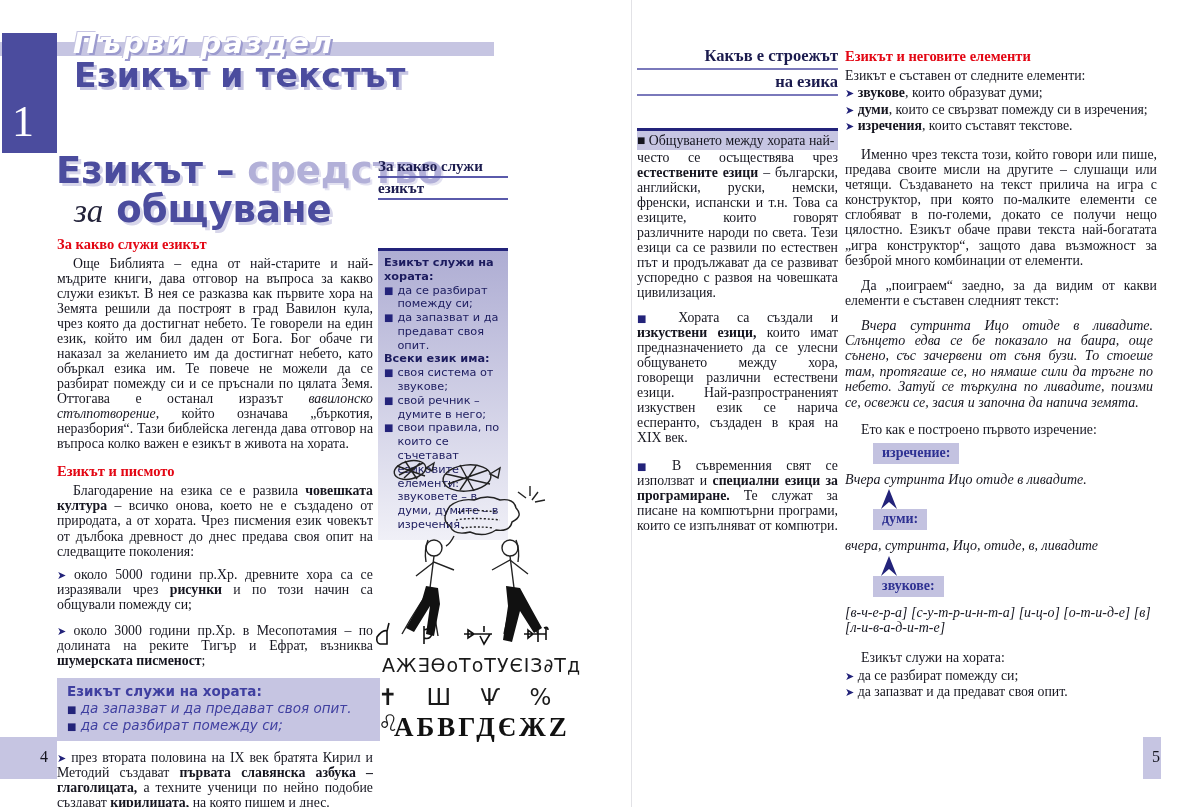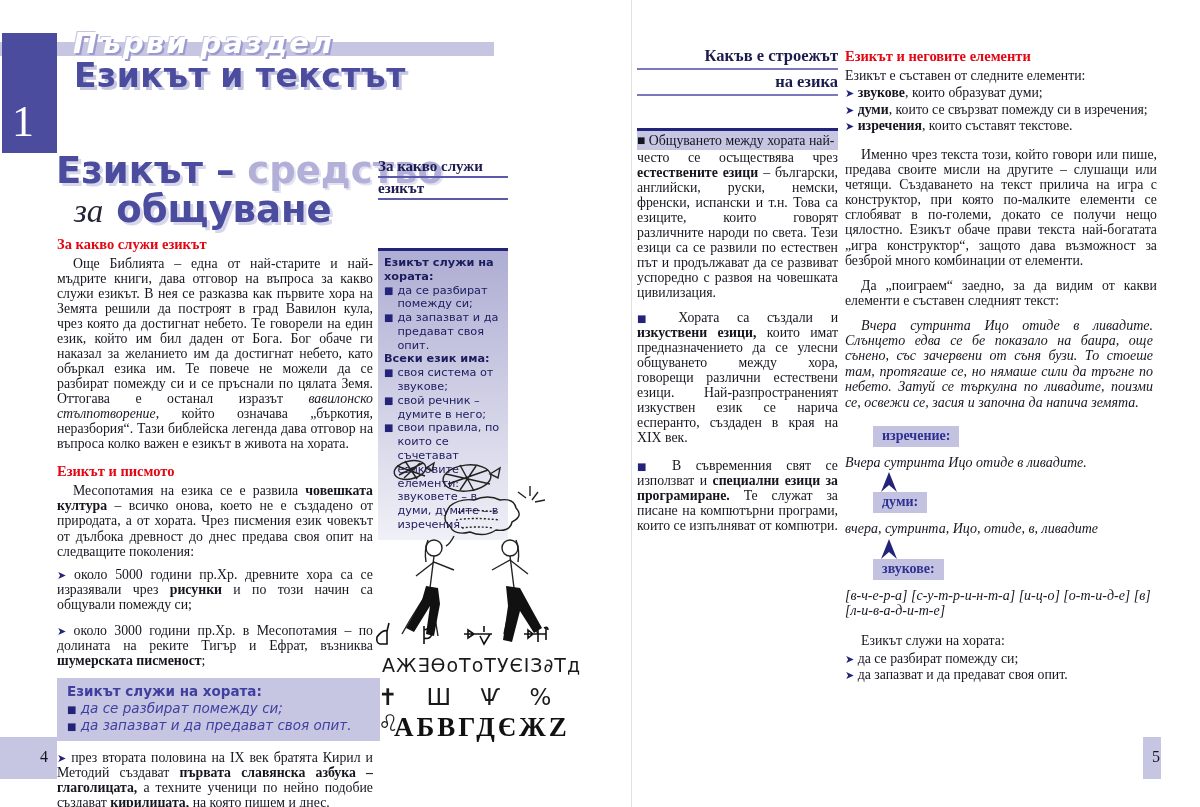--- a/index.html
+++ b/index.html
@@ -97,21 +97,21 @@
   <div class="abs lesson-title">
     <div><span>Езикът – </span><span class="lt-light">средство</span></div>
     <div class="lesson-line2"><span class="lt-za">за</span> <span>общуване</span></div>
   </div>
 
   <div class="abs left-col1">
     <p class="red-h">За какво служи езикът</p>
     <p class="body-p indent"><span>Още Библията – една от най-старите и най-мъдрите книги, дава отговор на въпроса за какво служи езикът. В нея се разказва как първите хора на Земята решили да построят в град Вавилон кула, чрез която да достигнат небето. Те говорели на един език, който им бил даден от Бога. Бог обаче ги наказал за желанието им да достигнат небето, като объркал езика им. Те повече не можели да се разбират помежду си и се пръснали по цялата Земя. Оттогава е останал изразът </span><span class="it">вавилонско стълпотворение</span><span>, който означава „бъркотия, неразбория“. Тази библейска легенда дава отговор на въпроса колко важен е езикът в живота на хората.</span></p>
 
     <p class="red-h" style="margin-top:12px;">Езикът и писмото</p>
-    <p class="body-p indent"><span>Месопотамия на езика се е развила </span><b>човешката култура</b><span> – всичко онова, което не е създадено от природата, а от хората. Чрез писмения език човекът от дълбока древност до днес предава своя опит на следващите поколения:</span></p>
+    <p class="body-p indent"><span>Благодарение на езика се е развила </span><b>човешката култура</b><span> – всичко онова, което не е създадено от природата, а от хората. Чрез писмения език човекът от дълбока древност до днес предава своя опит на следващите поколения:</span></p>
 
     <p class="bullet-p"><span class="arrow">➤</span> <span>около 5000 години пр.Хр. древните хора са се изразявали чрез </span><b>рисунки</b><span> и по този начин са общували помежду си;</span></p>
     <p class="bullet-p"><span class="arrow">➤</span> <span>около 3000 години пр.Хр. в Месопотамия – по долината на реките Тигър и Ефрат, възниква </span><b>шумерската писменост</b><span>;</span></p>
     <p class="bullet-p"><span class="arrow">➤</span> <span>около 800 години пр.Хр. възниква </span><b>азбучното писмо,</b><span> в което на звуковете съответстват буквени знаци. За най-старо азбучно писмо се смята финикийското;</span></p>
     <p class="bullet-p"><span class="arrow">➤</span> <span>през втората половина на IX век братята Кирил и Методий създават </span><b>първата славянска азбука – глаголицата,</b><span> а техните ученици по нейно подобие създават </span><b>кирилицата,</b><span> на която пишем и днес.</span></p>
   </div>
 
   <div class="abs side-col">
     <div class="side-head">За какво служи</div>
     <div class="side-head">езикът</div>
@@ -183,22 +183,22 @@
       <path d="M152,186 l22,0 M156,182 l5,4 -5,4 z M166,178 l0,16 M174,180 l0,12 M172,180 q4,-2 4,2"></path>
     </g>
   </svg>
 
   <div class="abs row-phoenician">АЖ∃ѲоТоТУЄІЗ∂Тд</div>
   <div class="abs row-glagolitic">✝ Ш Ѱ % ♌</div>
   <div class="abs row-cyrillic">АБВГДЄЖZ</div>
 
   <div class="abs bottom-box">
     <div class="bh">Езикът служи на хората:</div>
+    <div><span class="sq">■</span> <span>да запазват и да предават своя опит.</span></div>
     <div><span class="sq">■</span> <span>да се разбират помежду си;</span></div>
-    <div><span class="sq">■</span> <span>да запазват и да предават своя опит.</span></div>
   </div>
 
   <div class="abs pn-left">
     <span>4</span>
   </div>
 
   <div class="abs r-heading">
     <div class="hl-line">Какъв е строежът</div>
     <div class="hl-line">на езика</div>
   </div>
@@ -217,20 +217,21 @@
     <div class="el-line">Езикът е съставен от следните елементи:</div>
     <div class="el-line"><span class="arrow">➤</span> <b>звукове</b><span>, които образуват думи;</span></div>
     <div class="el-line"><span class="arrow">➤</span> <b>думи</b><span>, които се свързват помежду си в изречения;</span></div>
     <div class="el-line"><span class="arrow">➤</span> <b>изречения</b><span>, които съставят текстове.</span></div>
 
     <p class="body-p indent" style="margin-top:12px;">Именно чрез текста този, който говори или пише, предава своите мисли на другите – слушащи или четящи. Създаването на текст прилича на игра с конструктор, при която по-малките елементи се сглобяват в по-големи, докато се получи нещо цялостно. Езикът обаче прави текста най-богатата „игра конструктор“, защото дава възможност за безброй много комбинации от елементи.</p>
     <p class="body-p indent" style="margin-top:10px;">Да „поиграем“ заедно, за да видим от какви елементи е съставен следният текст:</p>
     <p class="example-it indent" style="margin-top:10px;">Вчера сутринта Ицо отиде в ливадите. Слънцето едва се бе показало на баира, още сънено, със зачервени от съня бузи. То стоеше там, протягаше се, но нямаше сили да тръгне по небето. Затуй се търкулна по ливадите, поизми се, освежи се, засия и започна да напича земята.</p>
 
 
+    <p class="body-p indent" style="margin-top:12px;margin-bottom:0;">Ето как е построено първото изречение:</p>
 
     <div class="label-box">изречение:</div>
     <div class="example-it" style="margin:0;">Вчера сутринта Ицо отиде в ливадите.</div>
     <svg class="up-arrow" width="16" height="20" viewBox="0 0 16 20">
         <polygon points="8,0 16,20 8,13 0,20" fill="#23237a"></polygon>
       </svg>
     <div style="margin-top:-4px;">
       <div class="label-box" style="margin-top:0;">думи:</div>
     </div>
     <div class="example-it" style="margin:0;">вчера, сутринта, Ицо, отиде, в, ливадите</div>

